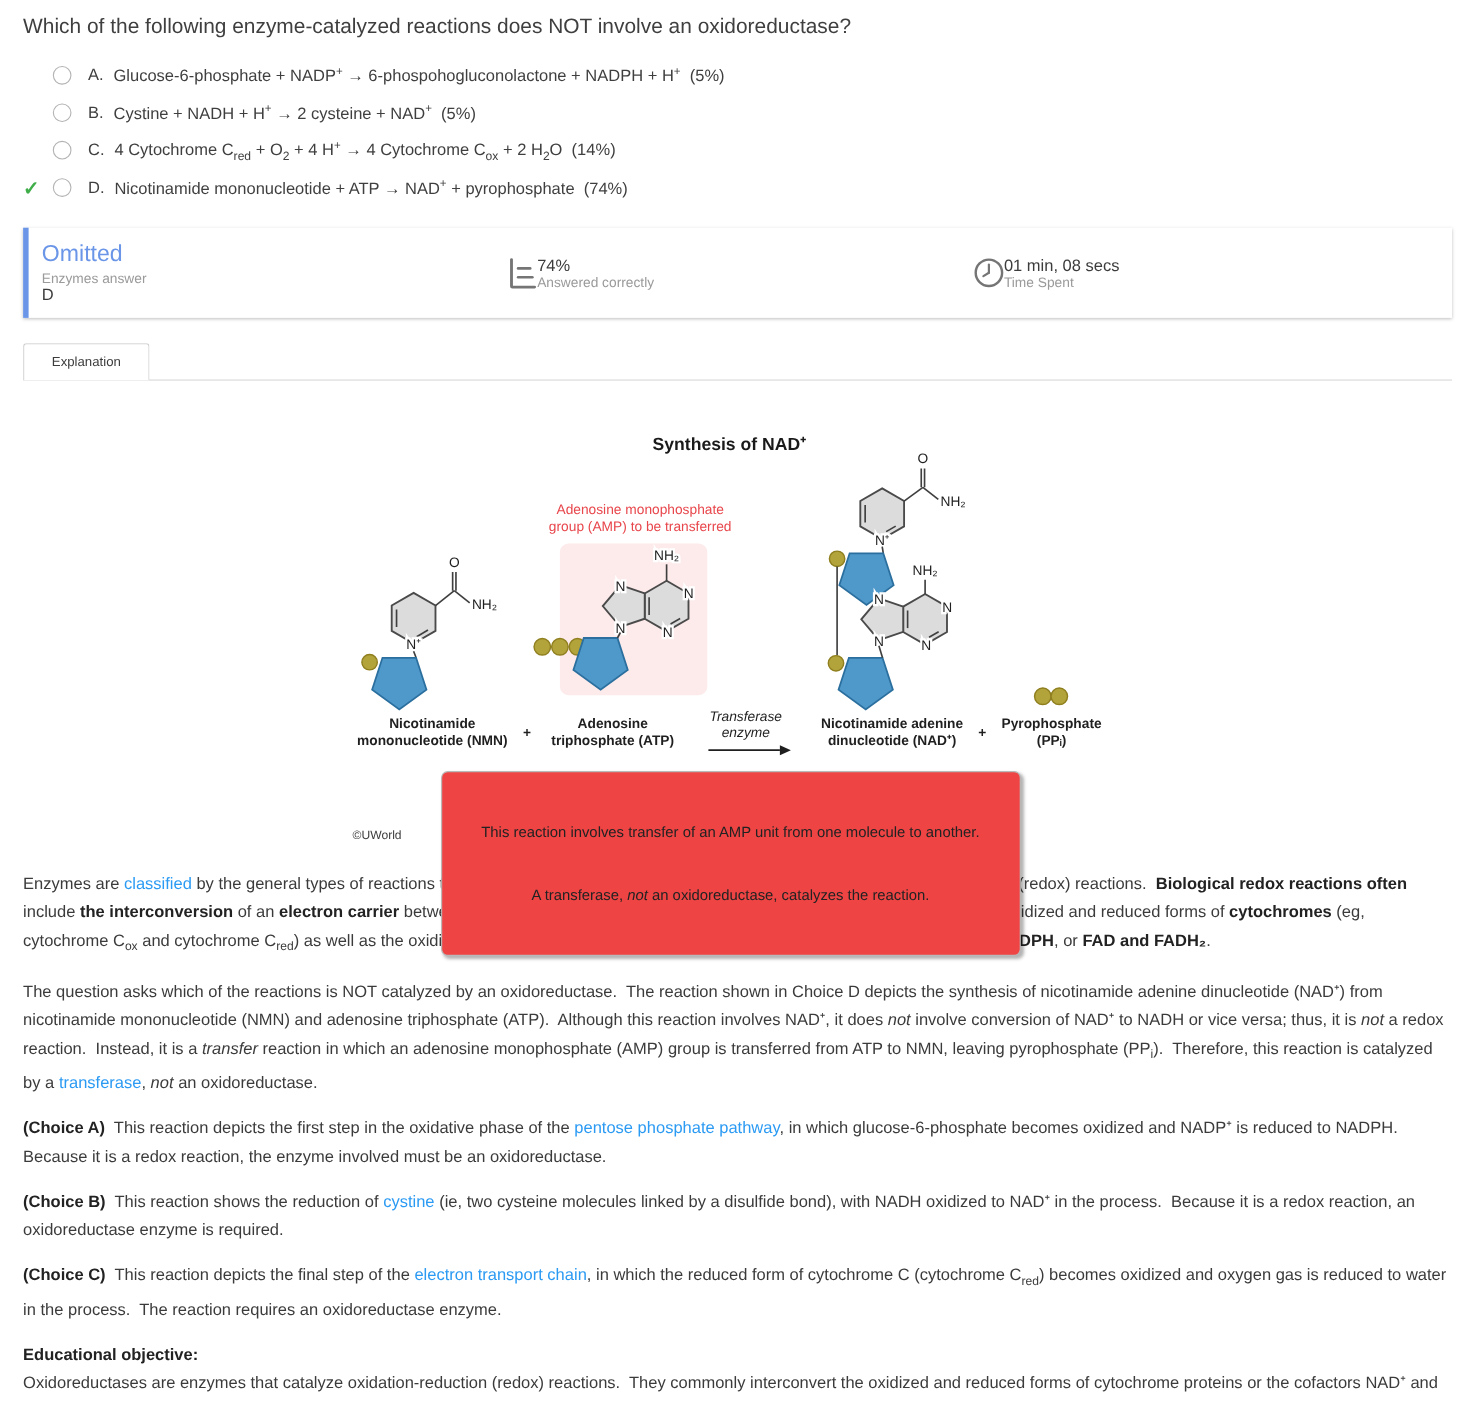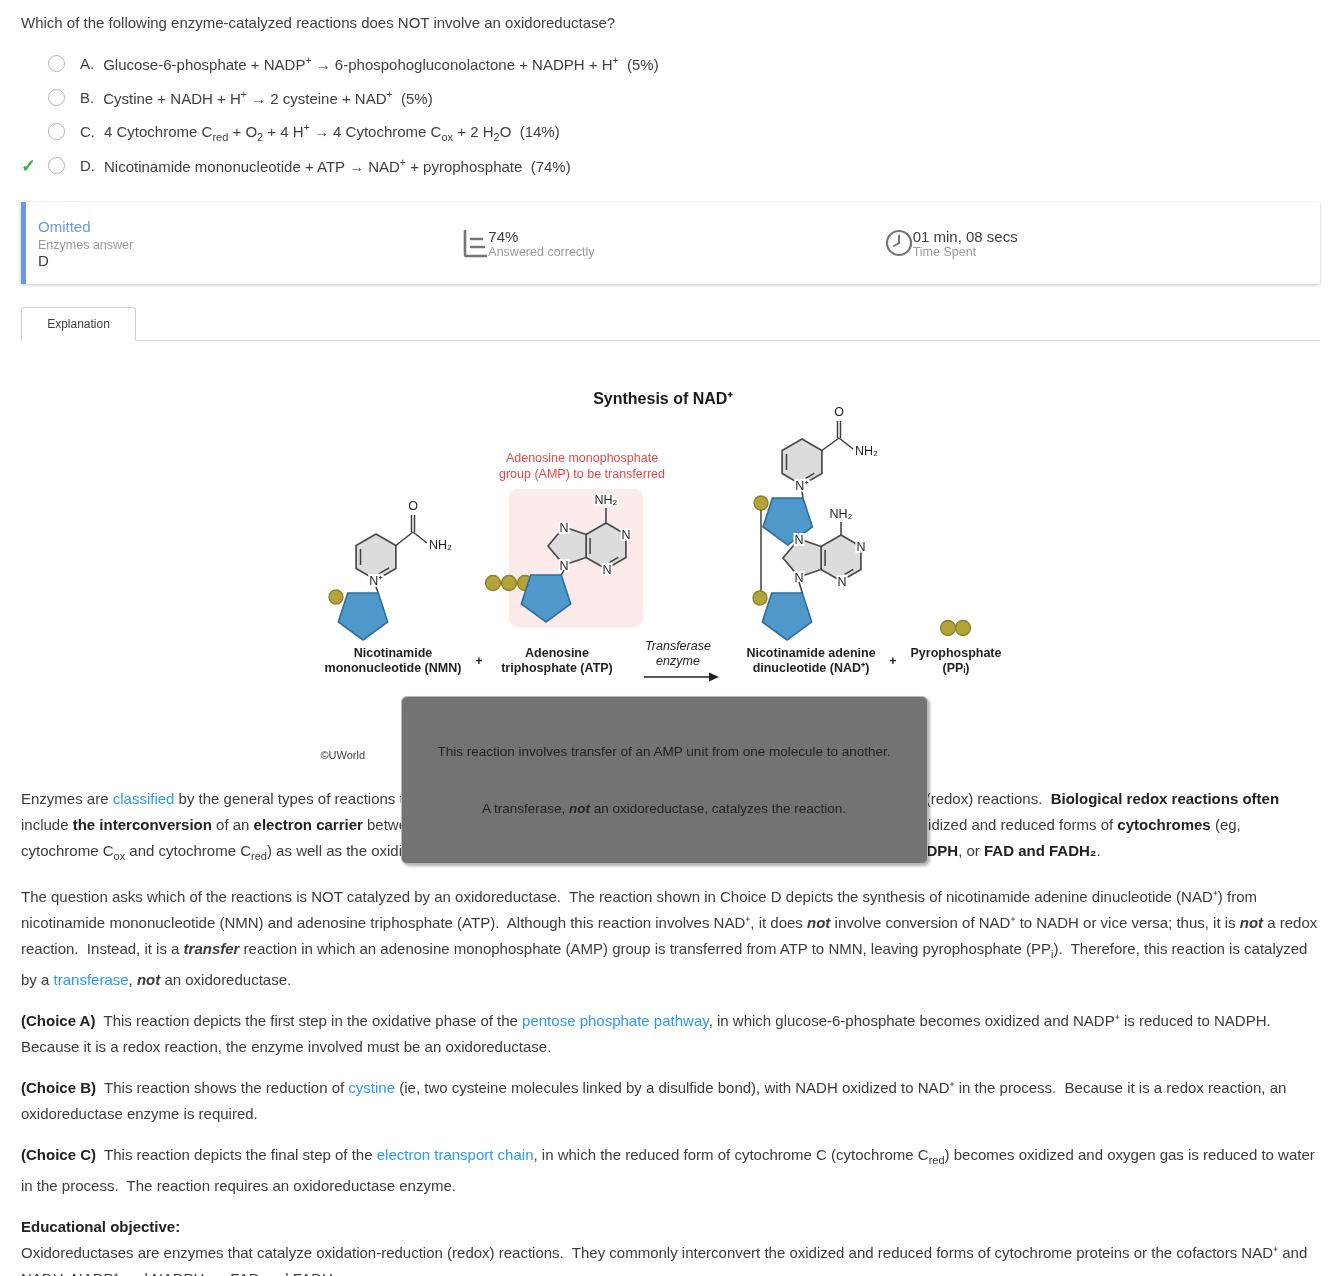--- a/index.html
+++ b/index.html
@@ -1,67 +1,67 @@
 <!DOCTYPE html>
 <html><head>
 <meta charset="utf-8">
 <style>
   * { margin:0; padding:0; box-sizing:border-box; }
   body { background:#fff; font-family:"Liberation Sans", sans-serif; color:#3b3b3b; }
   .page { width:1341px; padding:14px 21px 6px 21px; }
 
   
-  .question { font-size:15px; color:#3f3f3f; margin-bottom:22px; }
+  .question { font-size:19px; color:#3f3f3f; margin-bottom:22px; }
   .choices { margin-bottom:26px; }
   .choice-row { display:flex; align-items:center; margin-bottom:13px; height:21px; }
   .check-col { width:27px; font-size:18px; font-weight:bold; color:#3fae49; }
   .radio { width:17px; height:17px; border:1.5px solid #b3b3b3; border-radius:50%; background:#fff; margin-right:15px; flex:0 0 auto; }
   .choice-letter { font-size:15px; margin-right:9px; color:#3f3f3f; }
   .choice-text { font-size:15px; color:#3f3f3f; white-space:pre-wrap; }
 
   
   .stats-panel { position:relative; background:#fff; border-left:5px solid #6b96e8;
     box-shadow:0 1px 3px rgba(0,0,0,.25); height:82px; margin-bottom:23px;
     display:grid; grid-template-columns:1fr 1fr 1fr; align-items:center; padding:10px 12px; }
-  .stat-status { font-size:15px; color:#6b96e8; margin-bottom:3px; }
+  .stat-status { font-size:21px; color:#6b96e8; margin-bottom:3px; }
   .stat-sub { font-size:12.5px; color:#9a9a9a; }
   .stat-val { font-size:15px; color:#3c3c3c; }
   .stat-group { display:flex; align-items:center; }
   .stat-icon { flex:0 0 auto; }
 
   
   .tabstrip { border-bottom:1px solid #d8d8d8; display:flex; }
   .tab { background:#fff; border:1px solid #cfcfcf; border-bottom:1px solid #fff; margin-bottom:-1px;
     border-radius:3px 3px 0 0; padding:9px 0; width:115px; text-align:center; font-size:12px; color:#3c3c3c; }
 
   
   .figure { position:relative; width:700px; height:382px; margin:45px auto 18px auto; }
   .figure svg { position:absolute; left:0; top:0; }
-  .note-box { position:absolute; left:80px; top:310px; width:527px; background:#737373;
+  .note-box { position:absolute; left:80px; top:310px; width:527px; background:#ef4444;
     border:1px solid #b9b9b9; border-radius:6px; box-shadow:2px 2px 3px rgba(0,0,0,.3);
     padding:7px 8px; text-align:center; font-size:13.5px; line-height:19px; color:#222; white-space:pre-wrap; }
   .credit { position:absolute; left:0px; top:363px; font-size:11px; color:#3c3c3c; }
 
   text { font-family:"Liberation Sans", sans-serif; }
   .fig-title { font-size:16px; font-weight:bold; fill:#1a1a1a; text-anchor:middle; }
   .fig-red { font-size:12.5px; fill:#e8474c; text-anchor:middle; }
   .fig-label { font-size:12.5px; font-weight:bold; fill:#1f1f1f; text-anchor:middle; }
   .fig-enzyme { font-size:12.5px; font-style:italic; fill:#1f1f1f; text-anchor:middle; }
   .atom { font-size:12.5px; fill:#1f1f1f; text-anchor:middle; stroke:#fff; stroke-width:4px; paint-order:stroke; }
   .atom-l { text-anchor:start; }
   .bond { stroke:#3f3f3f; stroke-width:1.5; fill:none; }
   .ring { fill:#dcdcdc; stroke:#4a4a4a; stroke-width:1.7; }
   .ribose { fill:#4f98ca; stroke:#2b6f9e; stroke-width:1.6; }
   .phos { fill:#b3a33b; stroke:#8f7f1f; stroke-width:1.3; }
 
   
   .body-text { margin-top:2px; }
   .para { font-size:15px; line-height:26px; color:#3b3b3b; margin-bottom:15px; white-space:pre-wrap; }
   .b { font-weight:bold; color:#222; }
-  .i { font-style:italic;font-weight:bold; }
+  .i { font-style:italic; }
   .lnk { color:#2b9af3; }
   .sb { font-size:11px; vertical-align:sub; }
   .sp { font-size:10.5px; vertical-align:super; }
 </style>
 </head>
 <body>
 
 <div class="page">
 
   <div class="question">Which of the following enzyme-catalyzed reactions does NOT involve an oxidoreductase?</div>

